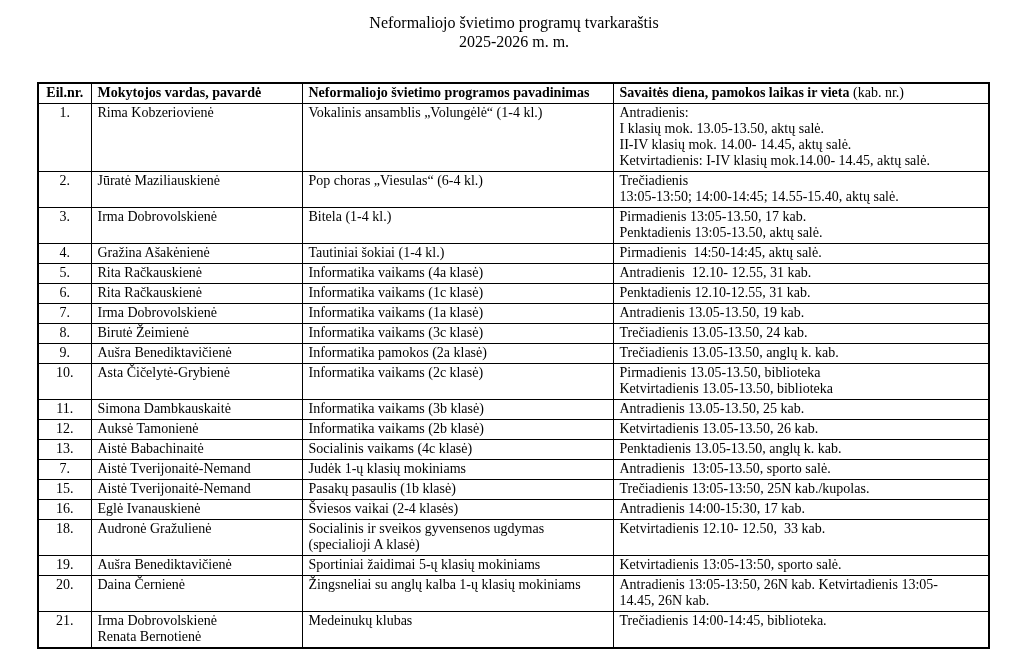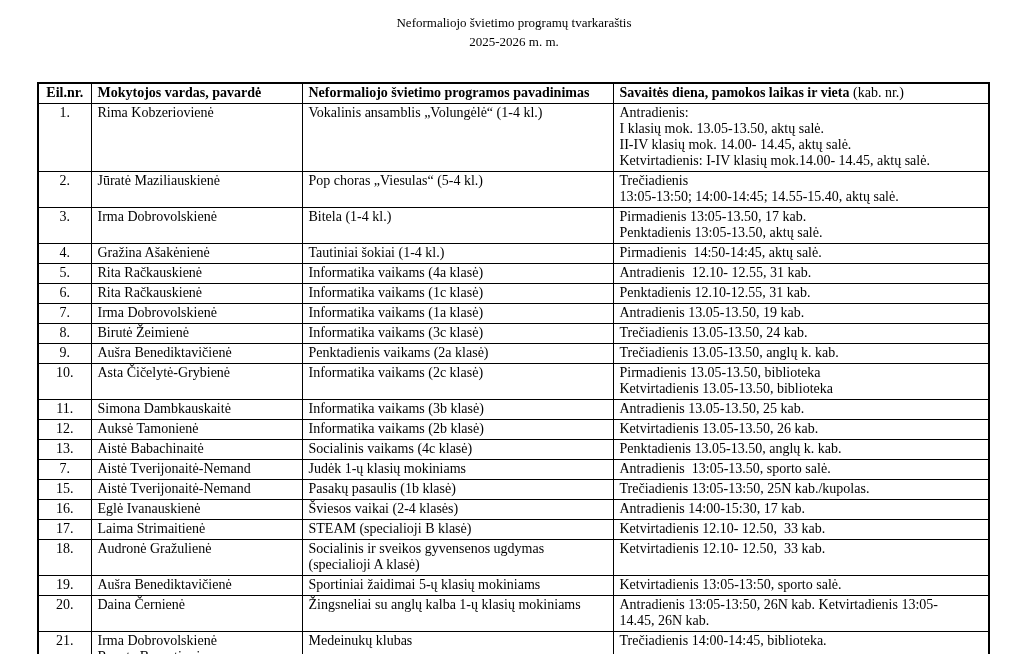--- a/index.html
+++ b/index.html
@@ -14,21 +14,21 @@
   }
   .page {
     position: relative;
     width: 1028px;
     height: 654px;
     background: #ffffff;
   }
   .doc-title {
     margin-top: 13px;
     text-align: center;
-    font-size: 13px;
+    font-size: 16px;
     line-height: 19px;
   }
   .doc-title div { white-space: pre-wrap; }
   table.schedule {
     border-collapse: collapse;
     table-layout: fixed;
     margin: 31px 0 0 37px;
     width: 951px;
     border: 2px solid #000000;
     font-size: 14px;
@@ -96,21 +96,21 @@
           </td>
         </tr>
         <tr>
           <td class="col-nr">
             <div class="cell-line">2.</div>
           </td>
           <td>
             <div class="cell-line">Jūratė Maziliauskienė</div>
           </td>
           <td>
-            <div class="cell-line">Pop choras „Viesulas“ (5-4 kl.)</div>
+            <div class="cell-line">Pop choras „Viesulas“ (6-4 kl.)</div>
           </td>
           <td>
             <div class="cell-line">Trečiadienis</div>
             <div class="cell-line">13:05-13:50; 14:00-14:45; 14.55-15.40, aktų salė.</div>
           </td>
         </tr>
         <tr>
           <td class="col-nr">
             <div class="cell-line">3.</div>
           </td>
@@ -196,21 +196,21 @@
           </td>
         </tr>
         <tr>
           <td class="col-nr">
             <div class="cell-line">9.</div>
           </td>
           <td>
             <div class="cell-line">Aušra Benediktavičienė</div>
           </td>
           <td>
-            <div class="cell-line">Penktadienis vaikams (2a klasė)</div>
+            <div class="cell-line">Informatika pamokos (2a klasė)</div>
           </td>
           <td>
             <div class="cell-line">Trečiadienis 13.05-13.50, anglų k. kab.</div>
           </td>
         </tr>
         <tr>
           <td class="col-nr">
             <div class="cell-line">10.</div>
           </td>
           <td>
@@ -303,34 +303,20 @@
           </td>
           <td>
             <div class="cell-line">Šviesos vaikai (2-4 klasės)</div>
           </td>
           <td>
             <div class="cell-line">Antradienis 14:00-15:30, 17 kab.</div>
           </td>
         </tr>
         <tr>
           <td class="col-nr">
-            <div class="cell-line">17.</div>
-          </td>
-          <td>
-            <div class="cell-line">Laima Strimaitienė</div>
-          </td>
-          <td>
-            <div class="cell-line">STEAM (specialioji B klasė)</div>
-          </td>
-          <td>
-            <div class="cell-line">Ketvirtadienis 12.10- 12.50,  33 kab.</div>
-          </td>
-        </tr>
-        <tr>
-          <td class="col-nr">
             <div class="cell-line">18.</div>
           </td>
           <td>
             <div class="cell-line">Audronė Gražulienė</div>
           </td>
           <td>
             <div class="cell-line">Socialinis ir sveikos gyvensenos ugdymas</div>
             <div class="cell-line">(specialioji A klasė)</div>
           </td>
           <td>

